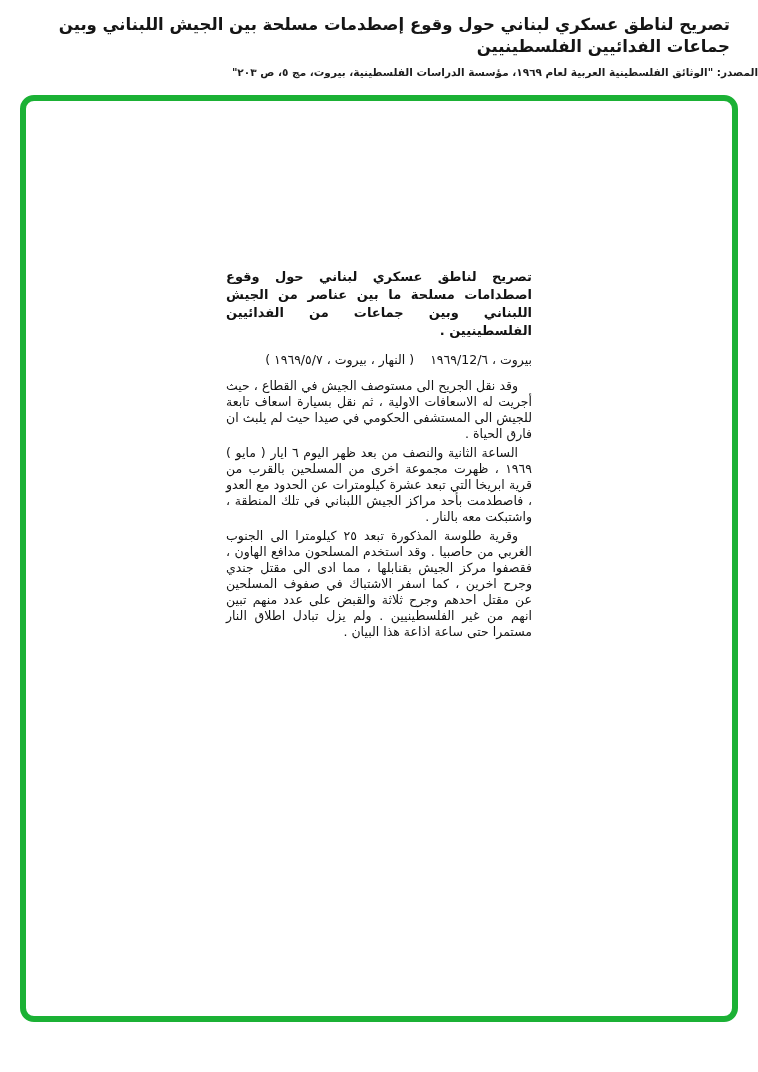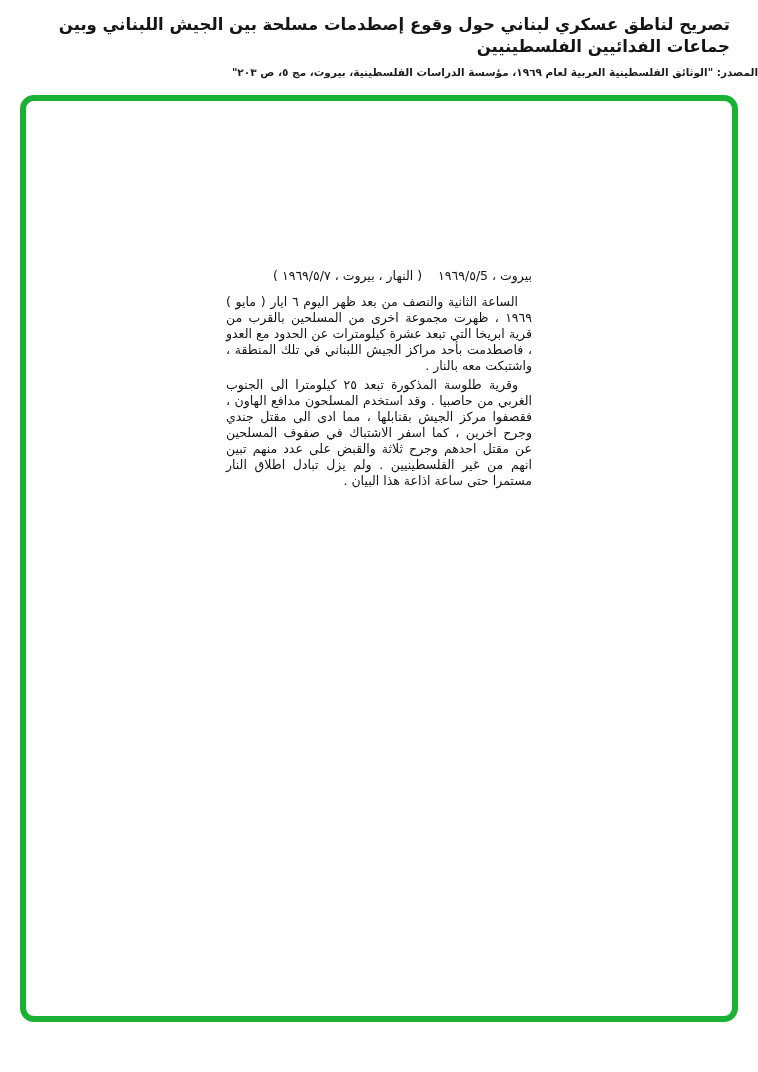--- a/index.html
+++ b/index.html
@@ -83,20 +83,22 @@
 </head>
 <body>
 
 <div class="page-header">
   <div class="page-header-title">تصريح لناطق عسكري لبناني حول وقوع إصطدمات مسلحة بين الجيش اللبناني وبين جماعات الفدائيين الفلسطينيين</div>
   <div class="page-header-source">المصدر: "الوثائق الفلسطينية العربية لعام ١٩٦٩، مؤسسة الدراسات الفلسطينية، بيروت، مج ٥، ص ٢٠٣"</div>
 </div>
 
 <div class="doc-frame">
   <div class="doc-content">
+    <div class="doc-title">تصريح لناطق عسكري لبناني حول وقوع اصطدامات مسلحة ما بين عناصر من الجيش اللبناني وبين جماعات من الفدائيين الفلسطينيين .</div>
     <div class="doc-dateline">
-      <span>بيروت ، ١٩٦٩/٥/5</span>
+      <span>بيروت ، ١٩٦٩/12/٦</span>
       <span>( النهار ، بيروت ، ١٩٦٩/٥/٧ )</span>
     </div>
+    <p class="doc-paragraph">وقد نقل الجريح الى مستوصف الجيش في القطاع ، حيث أجريت له الاسعافات الاولية ، ثم نقل بسيارة اسعاف تابعة للجيش الى المستشفى الحكومي في صيدا حيث لم يلبث ان فارق الحياة .</p>
     <p class="doc-paragraph">الساعة الثانية والنصف من بعد ظهر اليوم ٦ ايار ( مايو ) ١٩٦٩ ، ظهرت مجموعة اخرى من المسلحين بالقرب من قرية ابريخا التي تبعد عشرة كيلومترات عن الحدود مع العدو ، فاصطدمت بأحد مراكز الجيش اللبناني في تلك المنطقة ، واشتبكت معه بالنار .</p>
     <p class="doc-paragraph">وقرية طلوسة المذكورة تبعد ٢٥ كيلومترا الى الجنوب الغربي من حاصبيا . وقد استخدم المسلحون مدافع الهاون ، فقصفوا مركز الجيش بقنابلها ، مما ادى الى مقتل جندي وجرح اخرين ، كما اسفر الاشتباك في صفوف المسلحين عن مقتل احدهم وجرح ثلاثة والقبض على عدد منهم تبين انهم من غير الفلسطينيين . ولم يزل تبادل اطلاق النار مستمرا حتى ساعة اذاعة هذا البيان .</p>
   </div>
 </div>
 
 </body></html>

